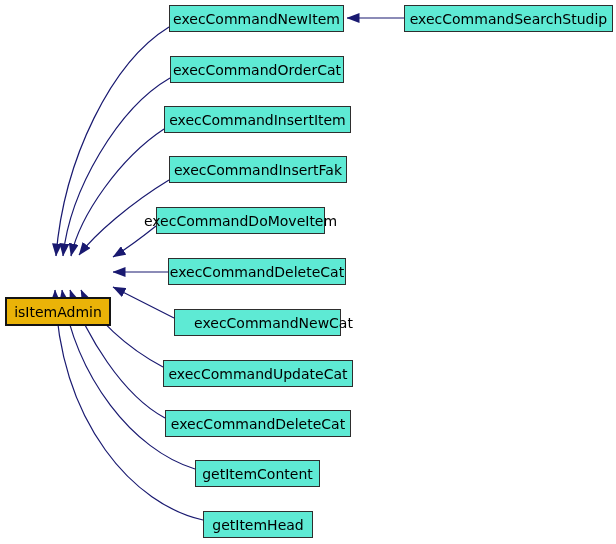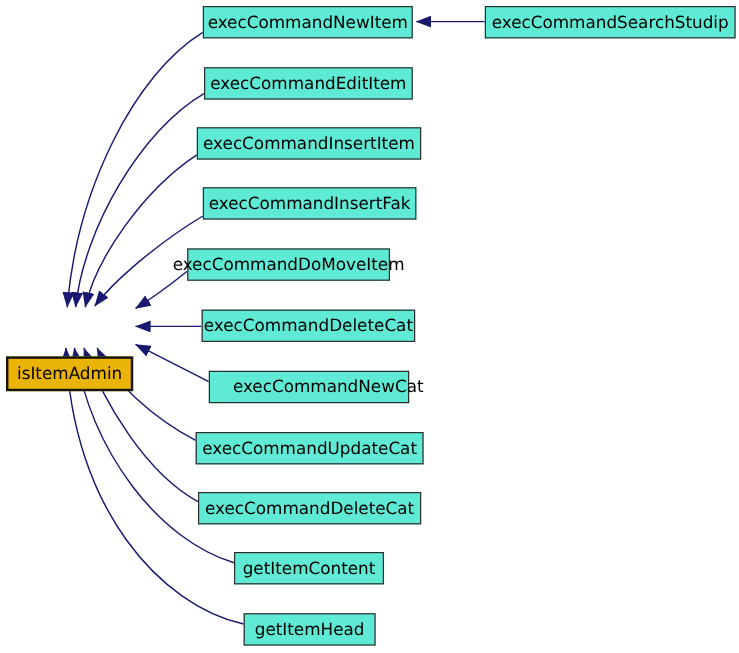--- a/index.html
+++ b/index.html
@@ -79,21 +79,21 @@
     <path class="edge" marker-end="url(#arrow)" d="M174,318 C152,307 133,297 113,287"></path>
     <path class="edge" marker-end="url(#arrow)" d="M163,367 C127,348 94,318 81,290"></path>
     <path class="edge" marker-end="url(#arrow)" d="M165,418 C122,395 86,335 70,290"></path>
     <path class="edge" marker-end="url(#arrow)" d="M195,469 C133,450 76,378 62,290"></path>
     <path class="edge" marker-end="url(#arrow)" d="M203,520 C135,505 60,425 55,290"></path>
     <path class="edge" marker-end="url(#arrow)" d="M404,18 L347,18"></path>
   </svg>
 
   <div id="n0" class="node highlight">isItemAdmin</div>
   <div id="n1" class="node">execCommandNewItem</div>
-  <div id="n2" class="node">execCommandEditItem</div>
+  <div id="n2" class="node">execCommandOrderCat</div>
   <div id="n3" class="node">execCommandInsertItem</div>
   <div id="n4" class="node">execCommandInsertFak</div>
   <div id="n5" class="node">execCommandDoMoveItem</div>
   <div id="n6" class="node">execCommandDeleteCat</div>
   <div id="n7" class="node">execCommandNewCat</div>
   <div id="n8" class="node">execCommandUpdateCat</div>
   <div id="n9" class="node">execCommandDeleteCat</div>
   <div id="n10" class="node">getItemContent</div>
   <div id="n11" class="node">getItemHead</div>
   <div id="n12" class="node">execCommandSearchStudip</div>

